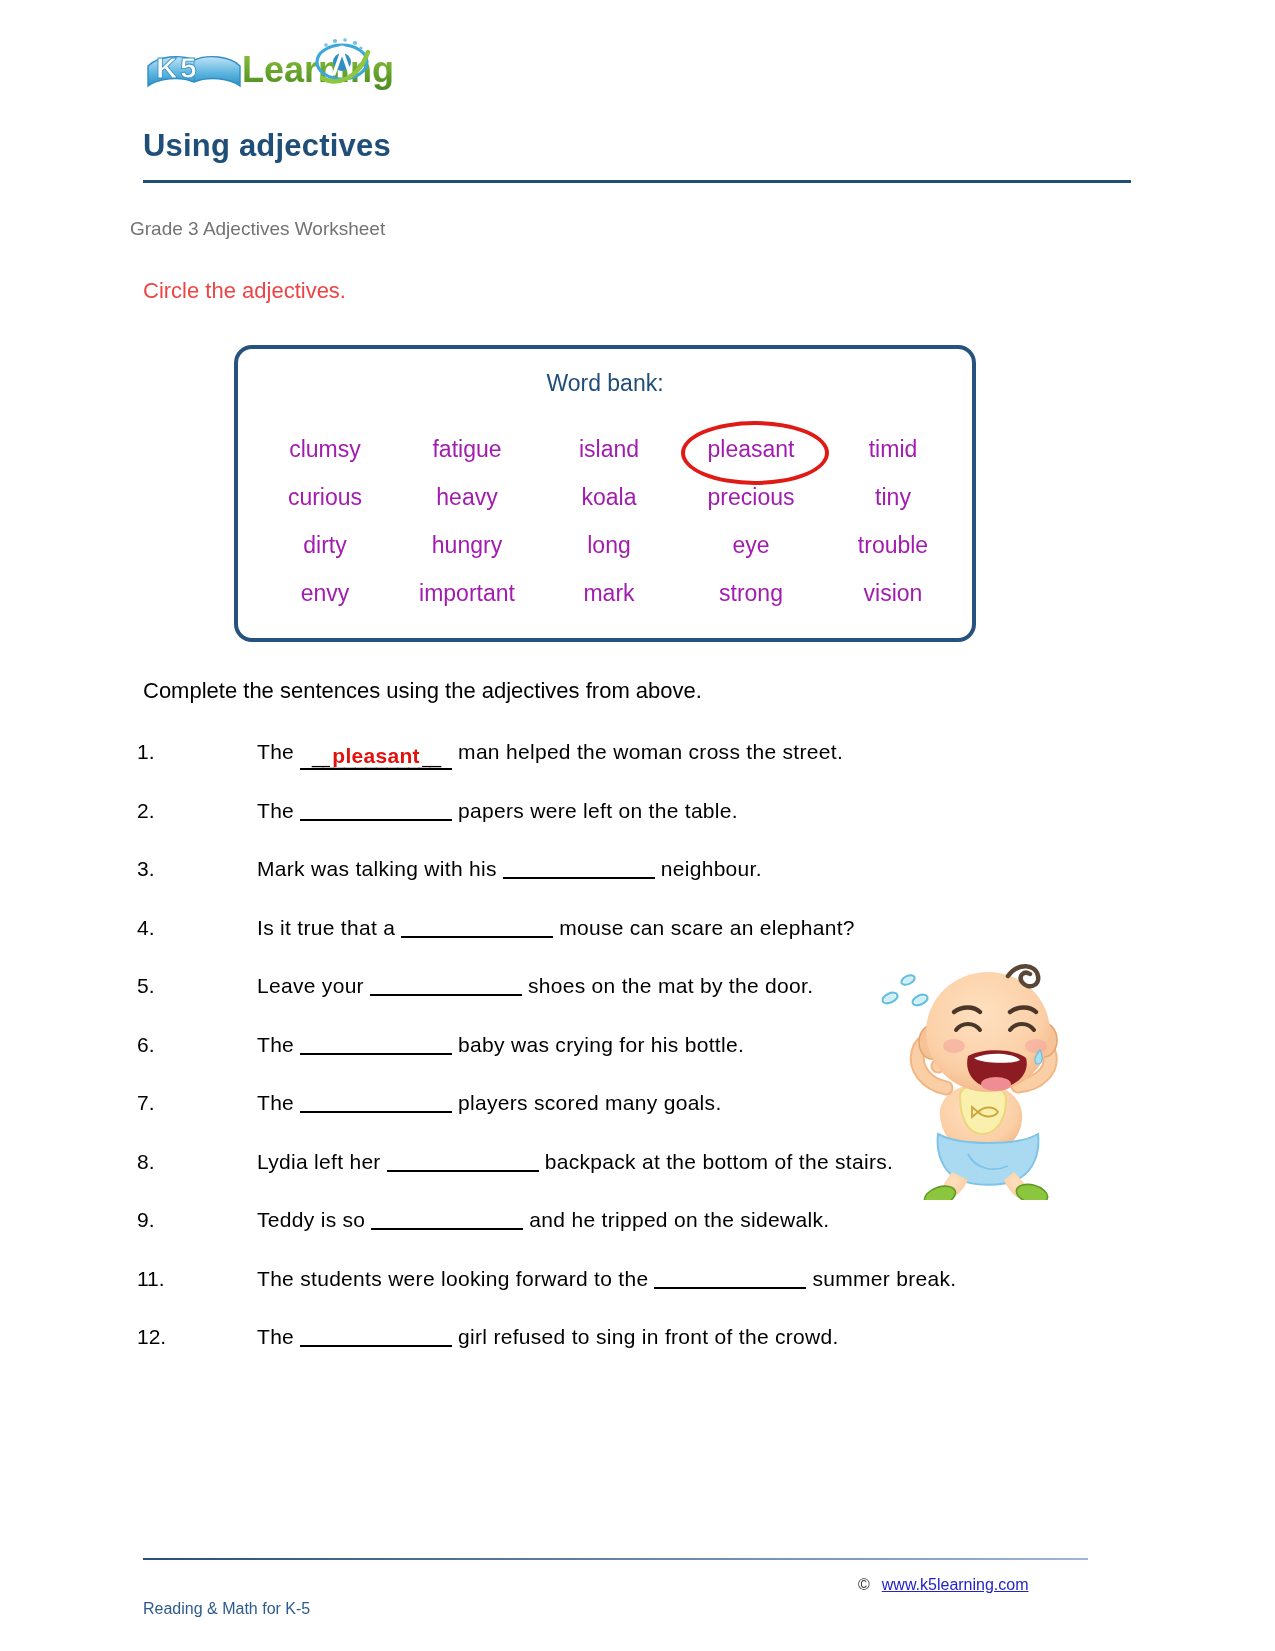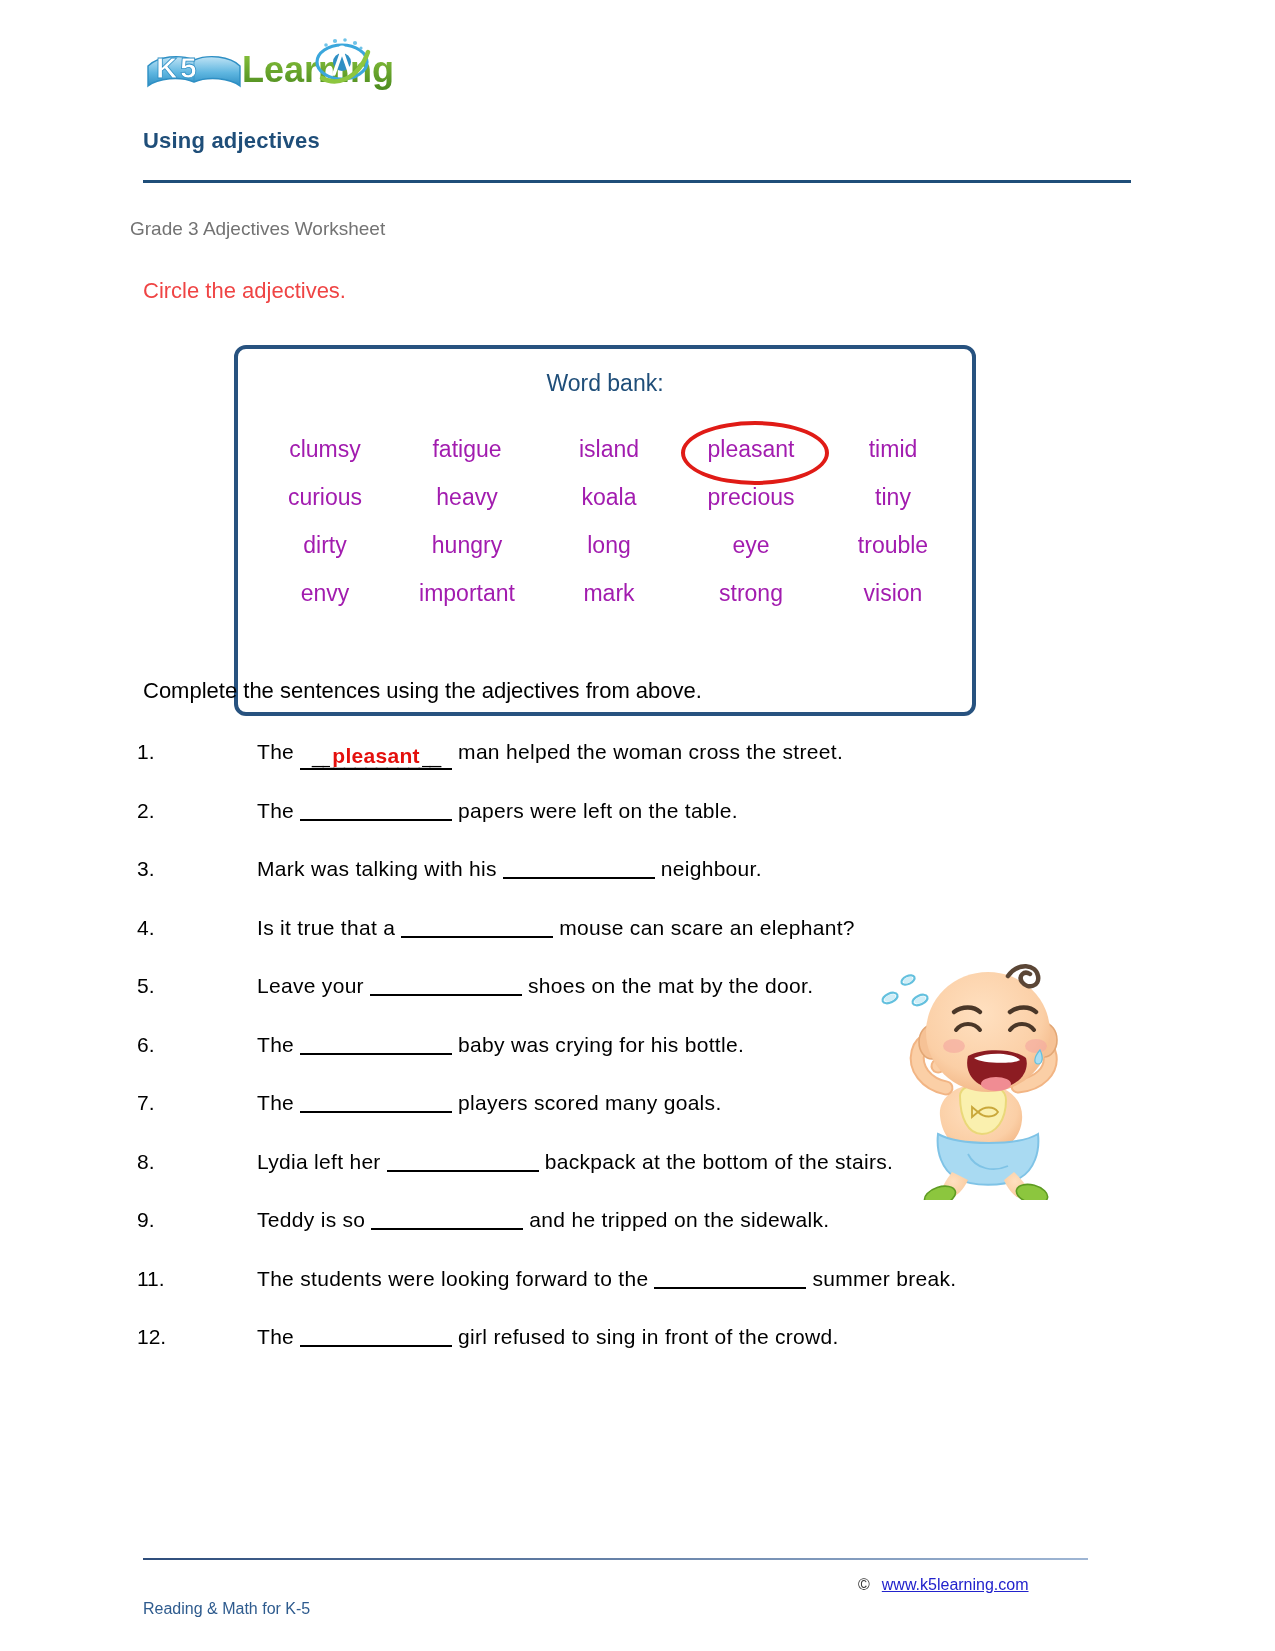--- a/index.html
+++ b/index.html
@@ -29,21 +29,21 @@
     top: 38px;
     width: 260px;
     height: 62px;
   }
   .logo svg { display: block; }
 
   .title {
     position: absolute;
     left: 143px;
     top: 128px;
-    font-size: 22px;
+    font-size: 31px;
     font-weight: bold;
     color: #1F4E79;
     letter-spacing: 0.2px;
     white-space: nowrap;
   }
   .title-rule {
     position: absolute;
     left: 143px;
     top: 180px;
     width: 988px;
@@ -69,23 +69,23 @@
     color: #ef4444;
     white-space: nowrap;
   }
 
   
   .wordbank {
     position: absolute;
     left: 234px;
     top: 345px;
     width: 742px;
-    height: 371px;
+    height: 297px;
     border: 4px solid #27527F;
-    border-radius: 12px;
+    border-radius: 18px;
     box-sizing: border-box;
   }
   .wb-title {
     position: absolute;
     top: 21px;
     left: 0;
     width: 100%;
     text-align: center;
     font-size: 23px;
     color: #1F4E79;

